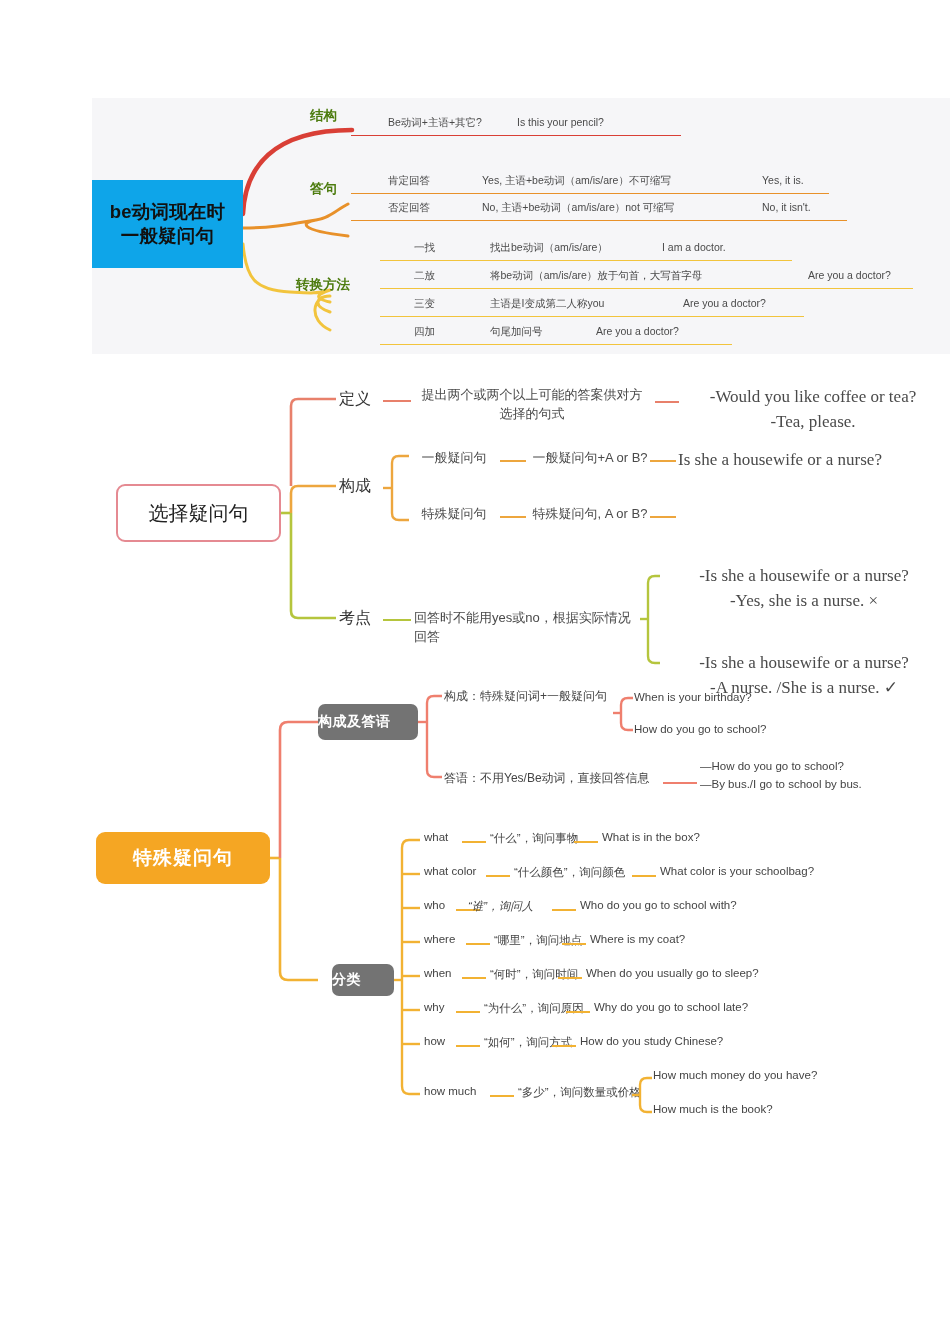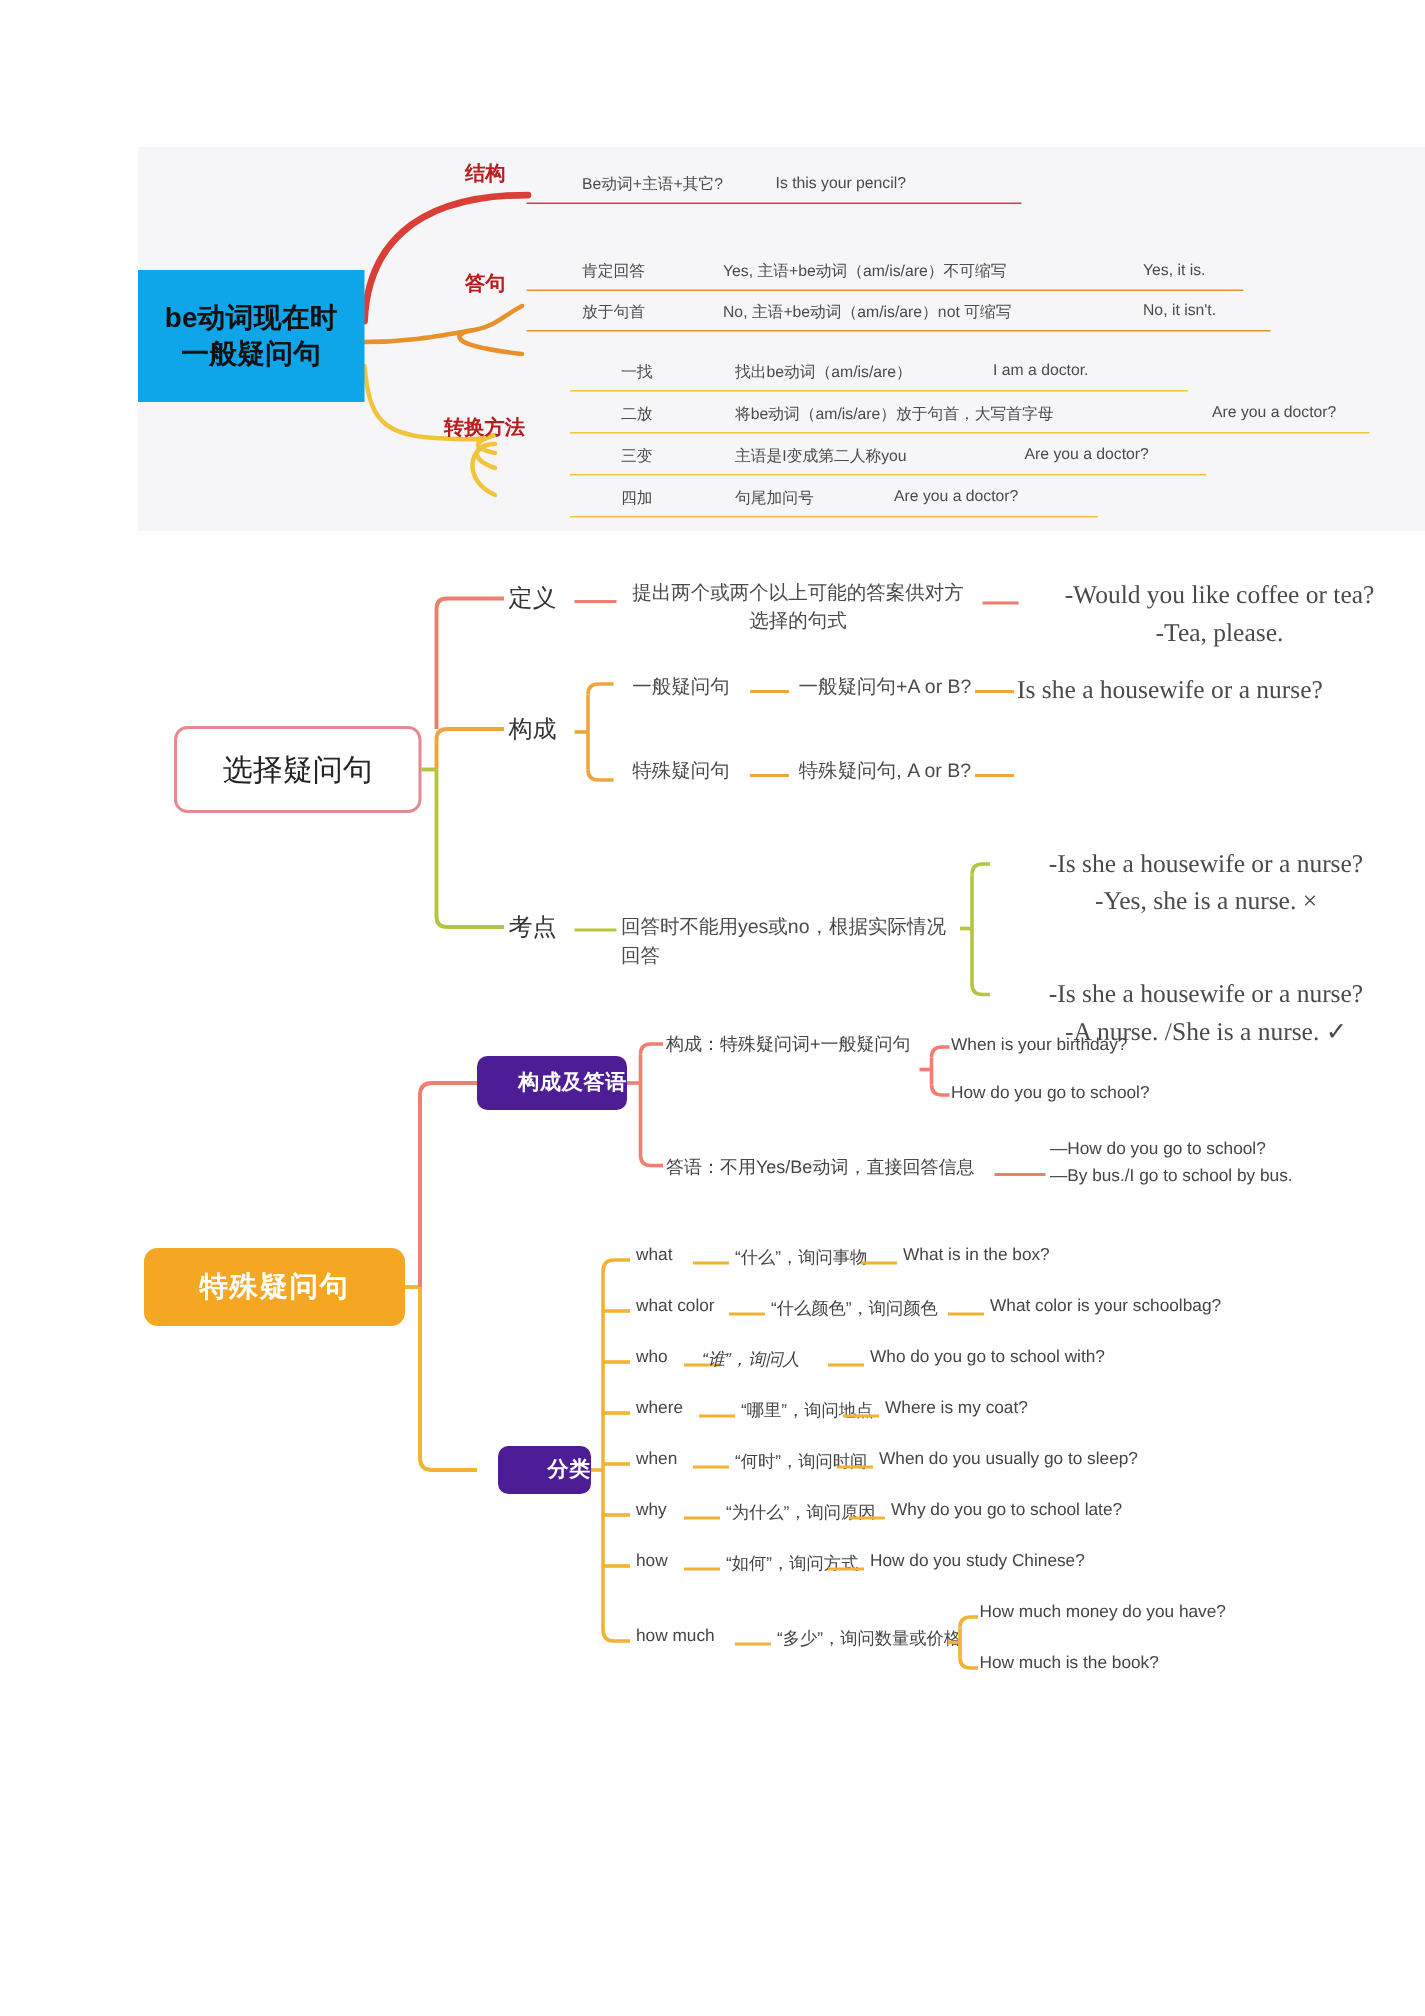--- a/index.html
+++ b/index.html
@@ -32,21 +32,21 @@
     display: flex; flex-direction: column;
     align-items: center; justify-content: center;
     font-weight: bold; font-size: 18.5px;
     color: #111; line-height: 1.32;
     letter-spacing: .2px;
     z-index: 5;
   }
   .m1-branch-label {
     position: absolute;
     font-weight: bold; font-size: 13.5px;
-    color: #b91c1c; white-space: nowrap;
+    color: #4d7c0f; white-space: nowrap;
   }
   .m1-txt {
     position: absolute;
     font-size: 10.5px; color: #4a4a4a; white-space: nowrap;
   }
   .m1-line {
     position: absolute; height: 0;
     border-top: 1.8px solid;
   }
   .m1-curve { position: absolute; }
@@ -77,22 +77,22 @@
   
   .map3 { position: absolute; left: 0; top: 678px; width: 950px; height: 470px; }
   .map3 .root {
     position: absolute; left: 96px; top: 154px;
     width: 174px; height: 52px;
     background: #f5a623; border-radius: 9px;
     display:flex; align-items:center; justify-content:center;
     color:#fff; font-weight:bold; font-size: 19px; letter-spacing: 1px;
   }
   .m3-node {
-    position: absolute; background: #4c1d95; border-radius: 7px;
-    display:flex; align-items:center; justify-content:flex-end;
+    position: absolute; background: #737373; border-radius: 7px;
+    display:flex; align-items:center; justify-content:flex-start;
     color:#fff; font-weight:bold; font-size: 14px; letter-spacing: .5px;
   }
   .m3-txt { position: absolute; font-size: 11.5px; color: #444; white-space: nowrap; }
   .m3-txt.big { font-size: 12px; }
   .m3-dash { position: absolute; height: 0; border-top: 2px solid; }
 </style>
 </head>
 <body>
 
 <div class="page">
@@ -119,21 +119,21 @@
     <div class="m1-txt" style="left:296px; top:18px;">Be动词+主语+其它?</div>
     <div class="m1-txt" style="left:425px; top:18px;">Is this your pencil?</div>
     <div class="m1-line" style="left:259px; top:37px; width:330px; border-color:#d93f36;"></div>
 
     <div class="m1-branch-label" style="left:218px; top:82px;">答句</div>
     <div class="m1-txt" style="left:296px; top:76px;">肯定回答</div>
     <div class="m1-txt" style="left:390px; top:76px;">Yes, 主语+be动词（am/is/are）不可缩写</div>
     <div class="m1-txt" style="left:670px; top:76px;">Yes, it is.</div>
     <div class="m1-line" style="left:259px; top:95px; width:478px; border-color:#e8912a;"></div>
 
-    <div class="m1-txt" style="left:296px; top:103px;">放于句首</div>
+    <div class="m1-txt" style="left:296px; top:103px;">否定回答</div>
     <div class="m1-txt" style="left:390px; top:103px;">No, 主语+be动词（am/is/are）not 可缩写</div>
     <div class="m1-txt" style="left:670px; top:103px;">No, it isn't.</div>
     <div class="m1-line" style="left:259px; top:122px; width:496px; border-color:#e8912a;"></div>
 
     <div class="m1-branch-label" style="left:204px; top:178px;">转换方法</div>
 
     <div class="m1-txt" style="left:322px; top:143px;">一找</div>
     <div class="m1-txt" style="left:398px; top:143px;">找出be动词（am/is/are）</div>
     <div class="m1-txt" style="left:570px; top:143px;">I am a doctor.</div>
     <div class="m1-line" style="left:288px; top:162px; width:412px; border-color:#f2c43d;"></div>

